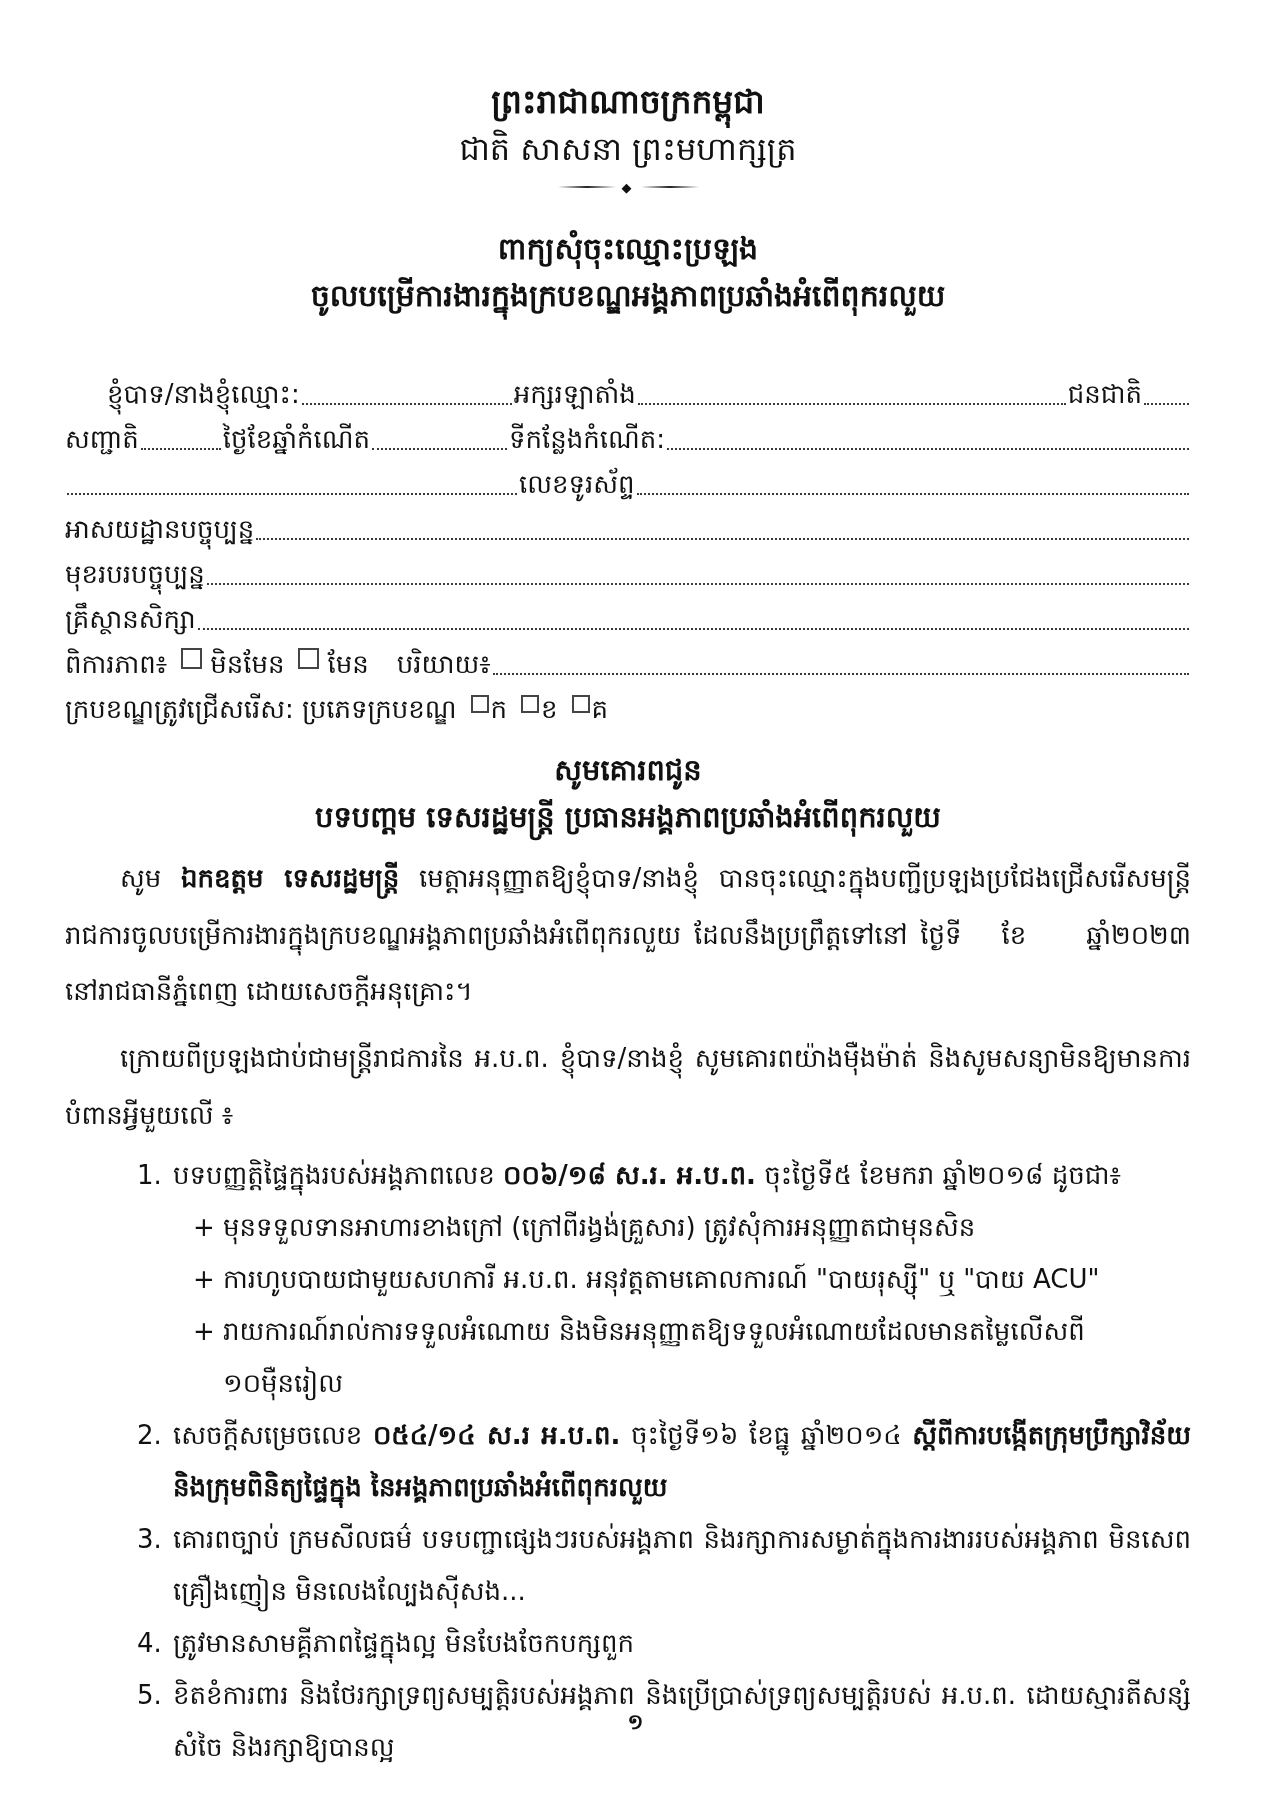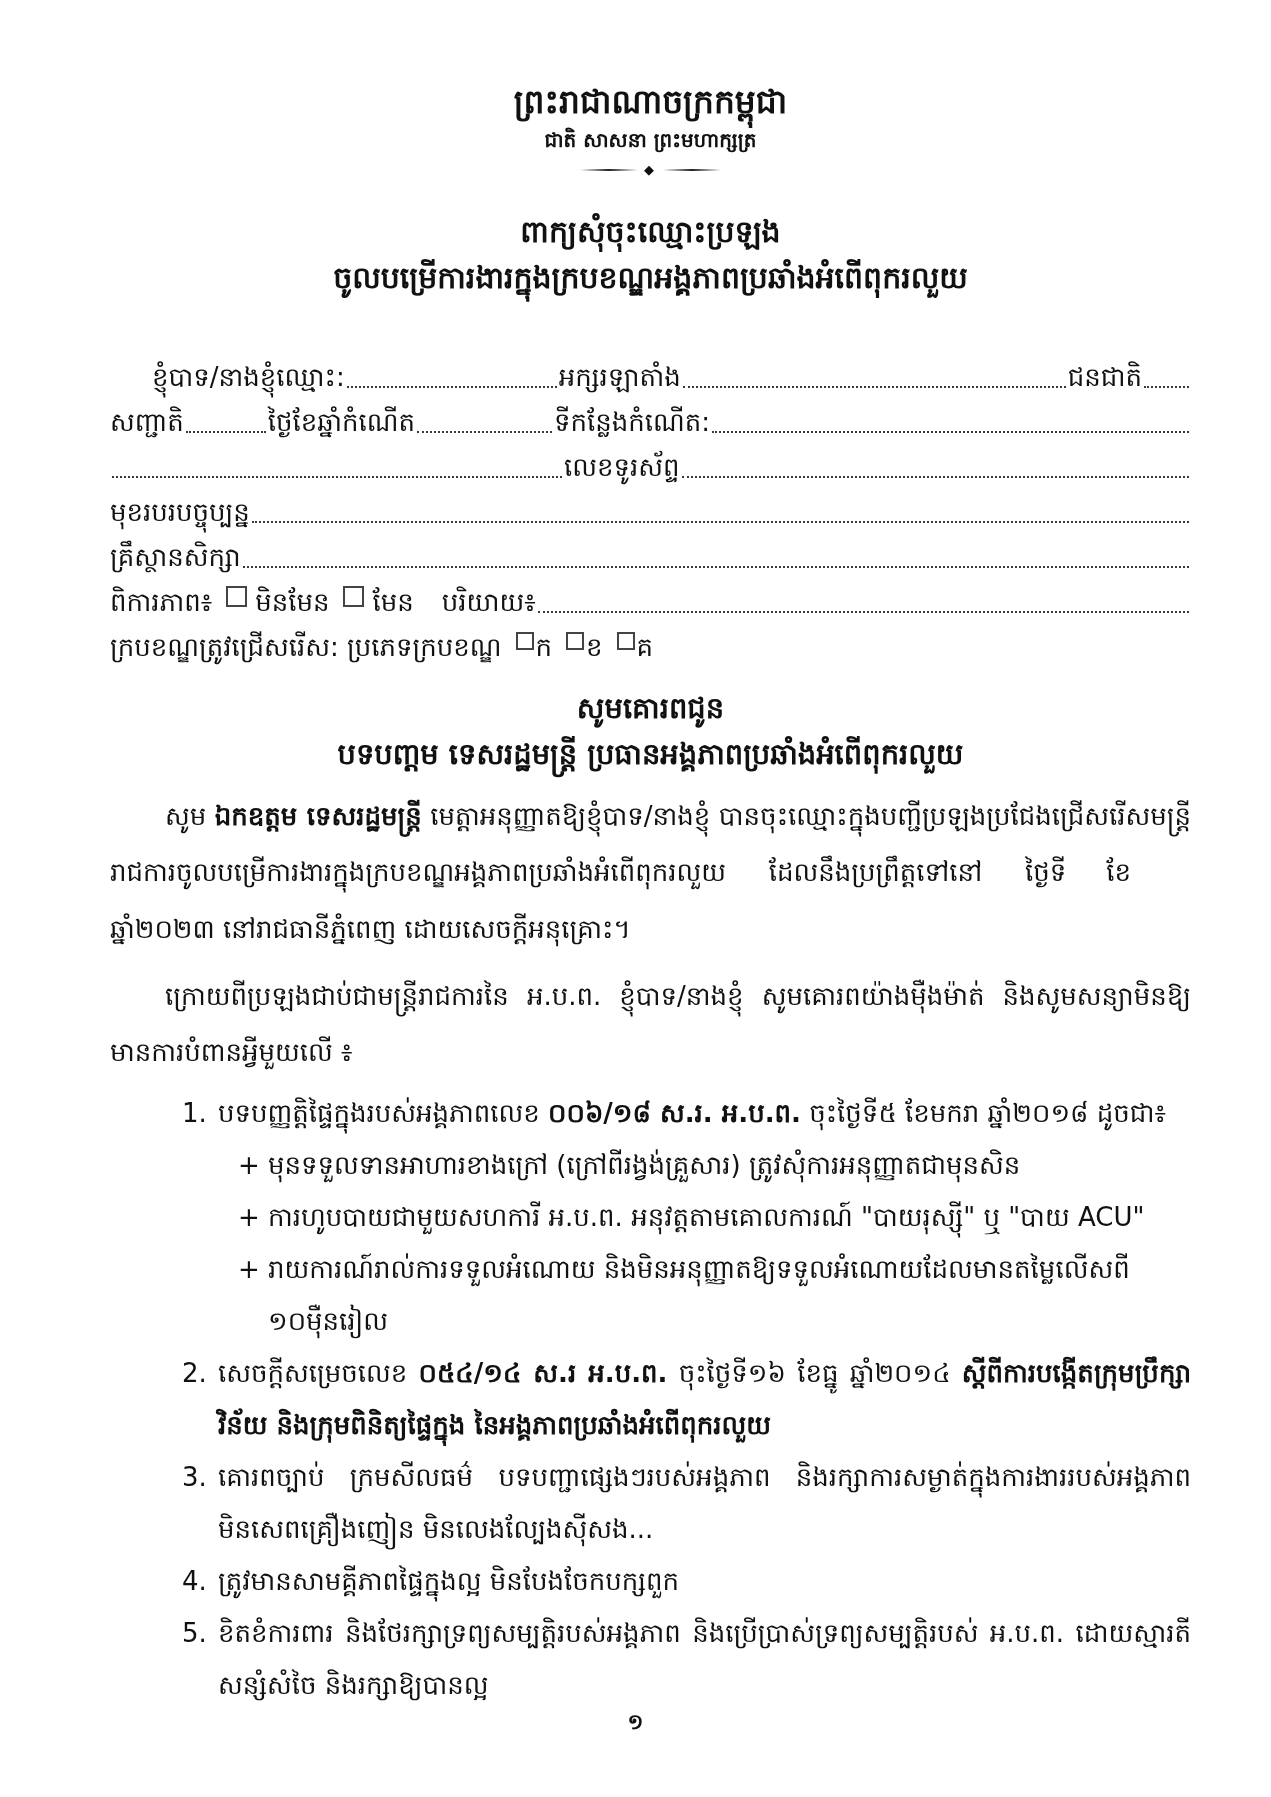--- a/index.html
+++ b/index.html
@@ -1,25 +1,25 @@
 <!DOCTYPE html>
 <html><head>
 <meta charset="utf-8">
 <style>
   * { margin: 0; padding: 0; box-sizing: border-box; }
   html, body { background: #e8e8e8; }
   body { font-family: "DejaVu Sans", "Liberation Sans", sans-serif; color: #111; }
   .page {
     width: 1271px; height: 1797px; margin: 0 auto; background: #ffffff;
-    padding: 78px 80px 30px 110px; overflow: hidden; position: relative;
+    padding: 78px 80px 30px 65px; overflow: hidden; position: relative;
   }
   
   .doc-header { text-align: center; }
   .kingdom { font-size: 33px; font-weight: 700; line-height: 1.45; }
-  .motto   { font-size: 20px; font-weight: 700; line-height: 1.45; }
+  .motto   { font-size: 32px; font-weight: 400; line-height: 1.45; }
   .ornament { display: flex; align-items: center; justify-content: center; gap: 6px; height: 26px; margin: 2px 0 26px 0; }
   .orn-line { width: 58px; height: 2px; background: linear-gradient(to right, rgba(0,0,0,0), #222, rgba(0,0,0,0)); }
   .orn-glyph { font-size: 13px; letter-spacing: 3px; }
   .doc-title { font-size: 30px; font-weight: 700; line-height: 1.55; }
   
   .form-area { margin-top: 48px; font-size: 26px; }
   .form-row { display: flex; align-items: flex-end; height: 45px; white-space: nowrap; }
   .form-row .lbl { line-height: 1.3; margin-top: 24px; }
   .dots { border-bottom: 2.5px dotted #3a3a3a; align-self: flex-end; margin: 0 2px 7px 2px; }
   .dots.grow { flex: 1 1 auto; }
@@ -90,20 +90,24 @@
       <span class="lbl">ទីកន្លែងកំណើត:</span>
       <span class="dots grow"></span>
     </div>
 
     <div class="form-row">
       <span class="dots w450"></span>
       <span class="lbl">លេខទូរស័ព្ទ</span>
       <span class="dots grow"></span>
     </div>
 
+    <div class="form-row">
+      <span class="lbl">អាសយដ្ឋានបច្ចុប្បន្ន</span>
+      <span class="dots grow"></span>
+    </div>
 
     <div class="form-row">
       <span class="lbl">មុខរបរបច្ចុប្បន្ន</span>
       <span class="dots grow"></span>
     </div>
 
 
     <div class="form-row">
       <span class="lbl">គ្រឹស្ថានសិក្សា</span>
       <span class="dots grow"></span>

